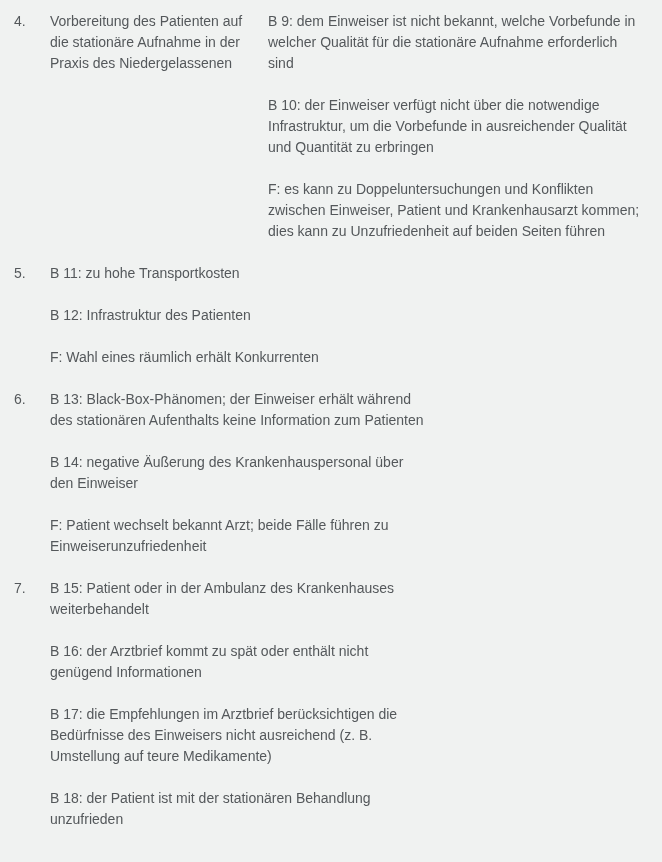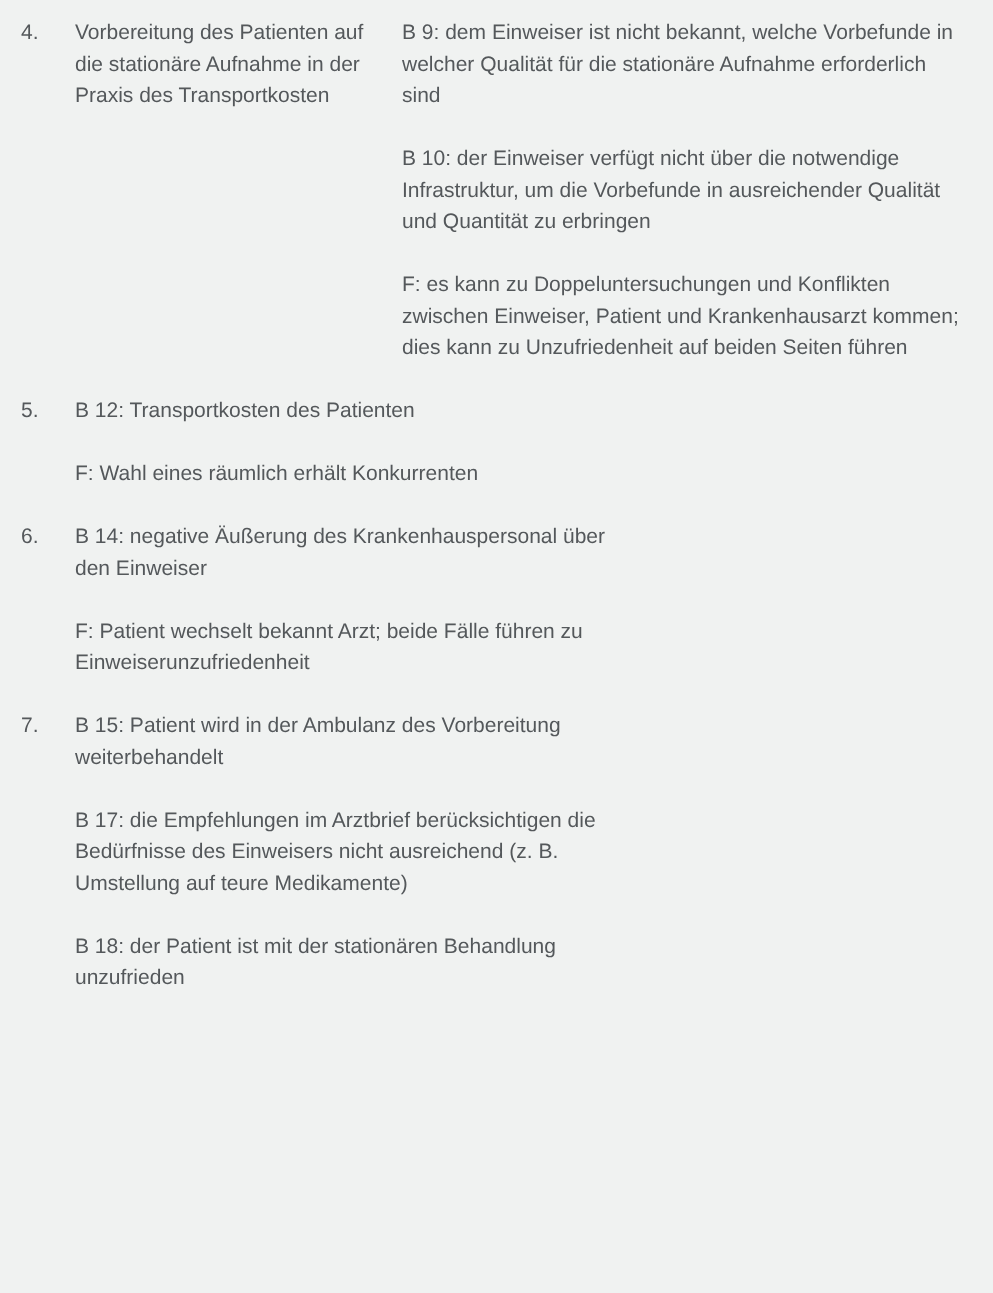--- a/index.html
+++ b/index.html
@@ -43,47 +43,50 @@
     margin: 0 17px 21px 0;
   }
 </style>
 </head>
 <body>
 
 <div class="doc-table">
 
   <div class="doc-row">
     <div class="col-num">4.</div>
-    <div class="col-title">Vorbereitung des Patienten auf die stationäre Aufnahme in der Praxis des Transportkosten</div>
+    <div class="col-title">Vorbereitung des Patienten auf die stationäre Aufnahme in der Praxis des Niedergelassenen</div>
     <div class="col-desc">
       <p>B 9: dem Einweiser ist nicht bekannt, welche Vorbefunde in welcher Qualität für die stationäre Aufnahme erforderlich sind</p>
       <p>B 10: der Einweiser verfügt nicht über die notwendige Infrastruktur, um die Vorbefunde in ausreichender Qualität und Quantität zu erbringen</p>
       <p>F: es kann zu Doppeluntersuchungen und Konflikten zwischen Einweiser, Patient und Krankenhausarzt kommen; dies kann zu Unzufriedenheit auf beiden Seiten führen</p>
     </div>
   </div>
 
   <div class="doc-row">
     <div class="col-num">5.</div>
     <div class="col-desc">
-      <p>B 12: Transportkosten des Patienten</p>
+      <p>B 11: zu hohe Transportkosten</p>
+      <p>B 12: Infrastruktur des Patienten</p>
       <p>F: Wahl eines räumlich erhält Konkurrenten</p>
     </div>
   </div>
 
   <div class="doc-row">
     <div class="col-num">6.</div>
     <div class="col-desc">
+      <p>B 13: Black-Box-Phänomen; der Einweiser erhält während des stationären Aufenthalts keine Information zum Patienten</p>
       <p>B 14: negative Äußerung des Krankenhauspersonal über den Einweiser</p>
       <p>F: Patient wechselt bekannt Arzt; beide Fälle führen zu Einweiserunzufriedenheit</p>
     </div>
   </div>
 
   <div class="doc-row">
     <div class="col-num">7.</div>
     <div class="col-desc">
-      <p>B 15: Patient wird in der Ambulanz des Vorbereitung weiterbehandelt</p>
+      <p>B 15: Patient oder in der Ambulanz des Krankenhauses weiterbehandelt</p>
+      <p>B 16: der Arztbrief kommt zu spät oder enthält nicht genügend Informationen</p>
       <p>B 17: die Empfehlungen im Arztbrief berücksichtigen die Bedürfnisse des Einweisers nicht ausreichend (z. B. Umstellung auf teure Medikamente)</p>
       <p>B 18: der Patient ist mit der stationären Behandlung unzufrieden</p>
 
     </div>
   </div>
 
 </div>
 
 </body></html>

